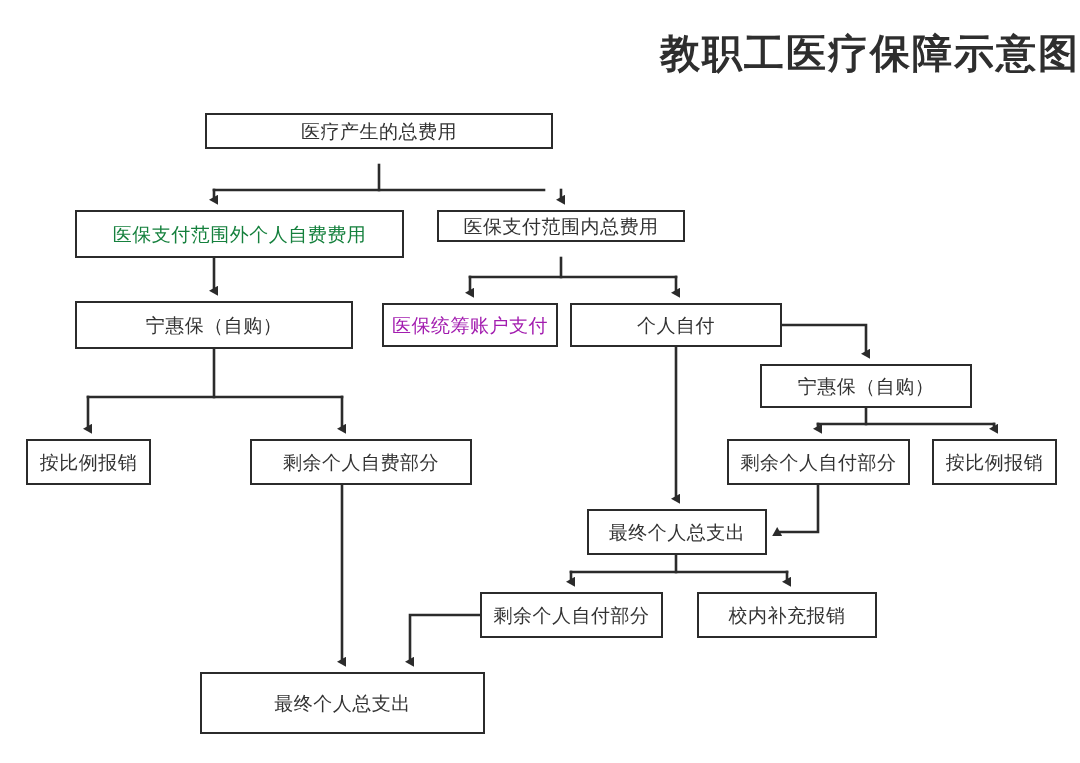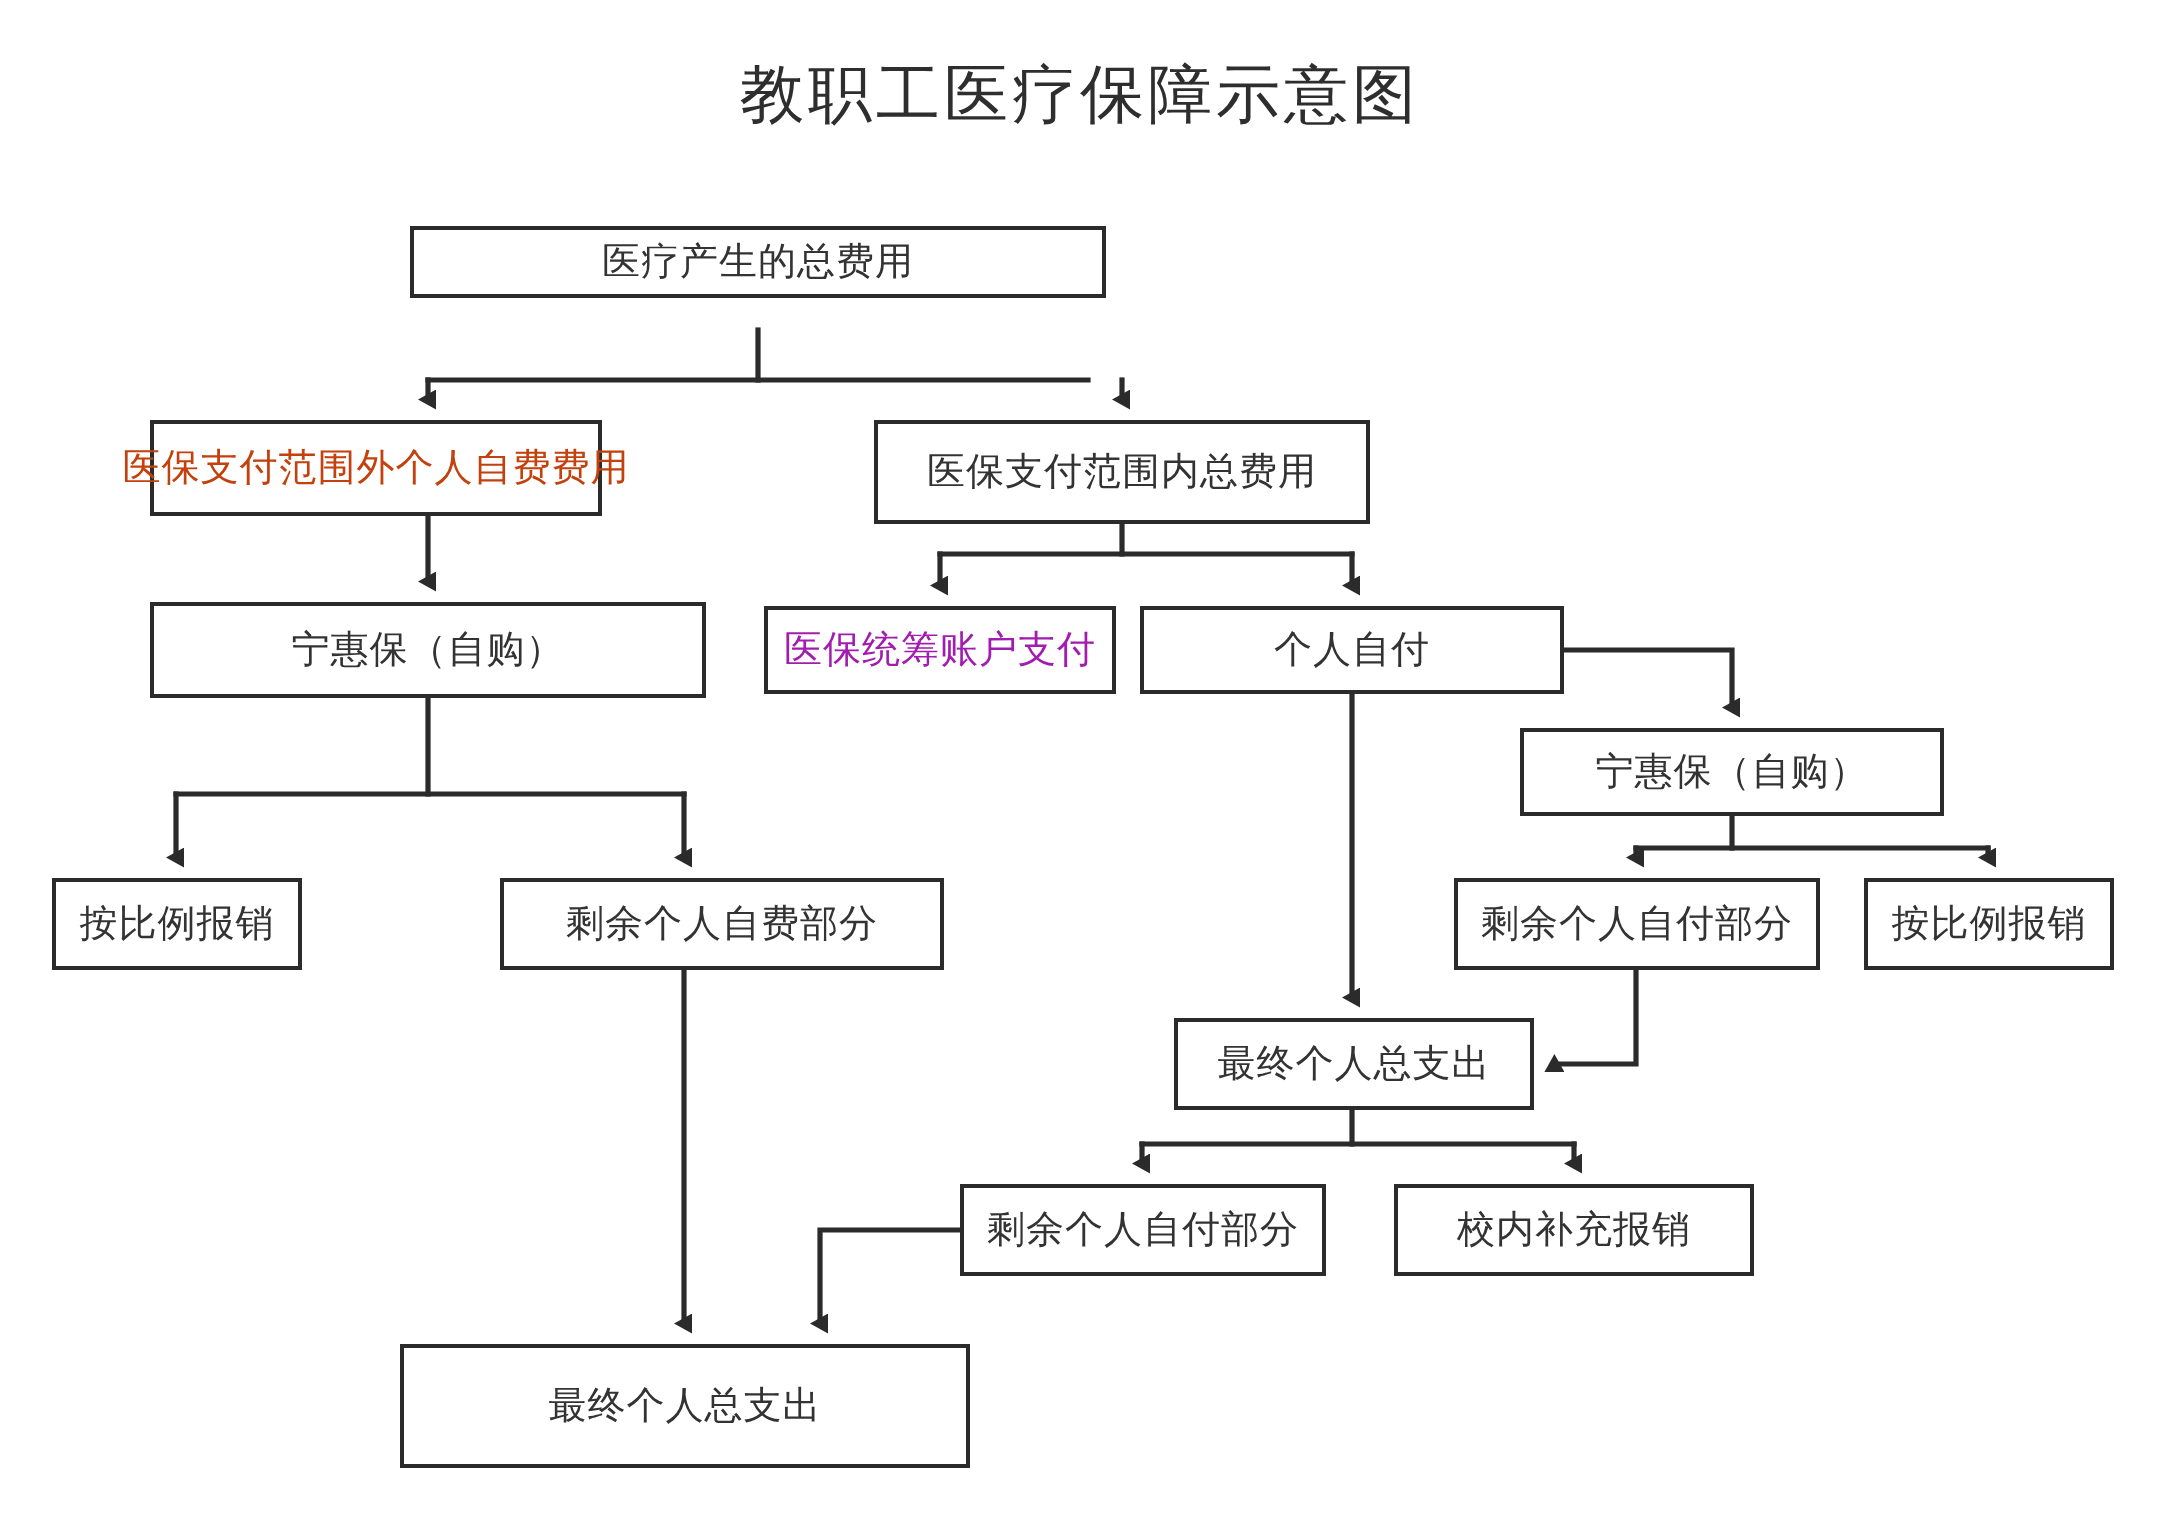--- a/index.html
+++ b/index.html
@@ -16,23 +16,23 @@
     width: 1080px;
     height: 763px;
     background: #ffffff;
     overflow: hidden;
   }
   #title {
     position: absolute;
     left: 0;
     top: 26px;
     width: 100%;
-    text-align: center;
-    font-size: 32px;
-    font-weight: normal;
+    text-align: right;
+    font-size: 40px;
+    font-weight: bold;
     letter-spacing: 2px;
     color: #2e2e2e;
     font-family: "DejaVu Sans", "Liberation Sans", sans-serif;
   }
   #edges {
     position: absolute;
     left: 0;
     top: 0;
     width: 1080px;
     height: 763px;
@@ -108,24 +108,24 @@
       <path d="M342,485 L342,662" marker-end="url(#arrow)"></path>
 
       <path d="M480,615 L410,615 L410,662" marker-end="url(#arrow)"></path>
 
     </g>
   </svg>
 
   <div class="node" style="left: 205px; top: 113px; width: 348px; height: 36px; border-color: rgb(43, 43, 43); color: rgb(51, 51, 51);">
     <span>医疗产生的总费用</span>
   </div>
-  <div class="node" style="left: 75px; top: 210px; width: 226px; height: 48px; border-color: rgb(43, 43, 43); color: #c2410c;">
+  <div class="node" style="left: 75px; top: 210px; width: 329px; height: 48px; border-color: rgb(43, 43, 43); color: #15803d;">
     <span>医保支付范围外个人自费费用</span>
   </div>
-  <div class="node" style="left: 437px; top: 210px; width: 248px; height: 52px; border-color: rgb(43, 43, 43); color: rgb(51, 51, 51);">
+  <div class="node" style="left: 437px; top: 210px; width: 248px; height: 32px; border-color: rgb(43, 43, 43); color: rgb(51, 51, 51);">
     <span>医保支付范围内总费用</span>
   </div>
   <div class="node" style="left: 75px; top: 301px; width: 278px; height: 48px; border-color: rgb(43, 43, 43); color: rgb(51, 51, 51);">
     <span>宁惠保（自购）</span>
   </div>
   <div class="node" style="left: 382px; top: 303px; width: 176px; height: 44px; border-color: rgb(43, 43, 43); color: #a21caf;">
     <span>医保统筹账户支付</span>
   </div>
   <div class="node" style="left: 570px; top: 303px; width: 212px; height: 44px; border-color: rgb(43, 43, 43); color: rgb(51, 51, 51);">
     <span>个人自付</span>

